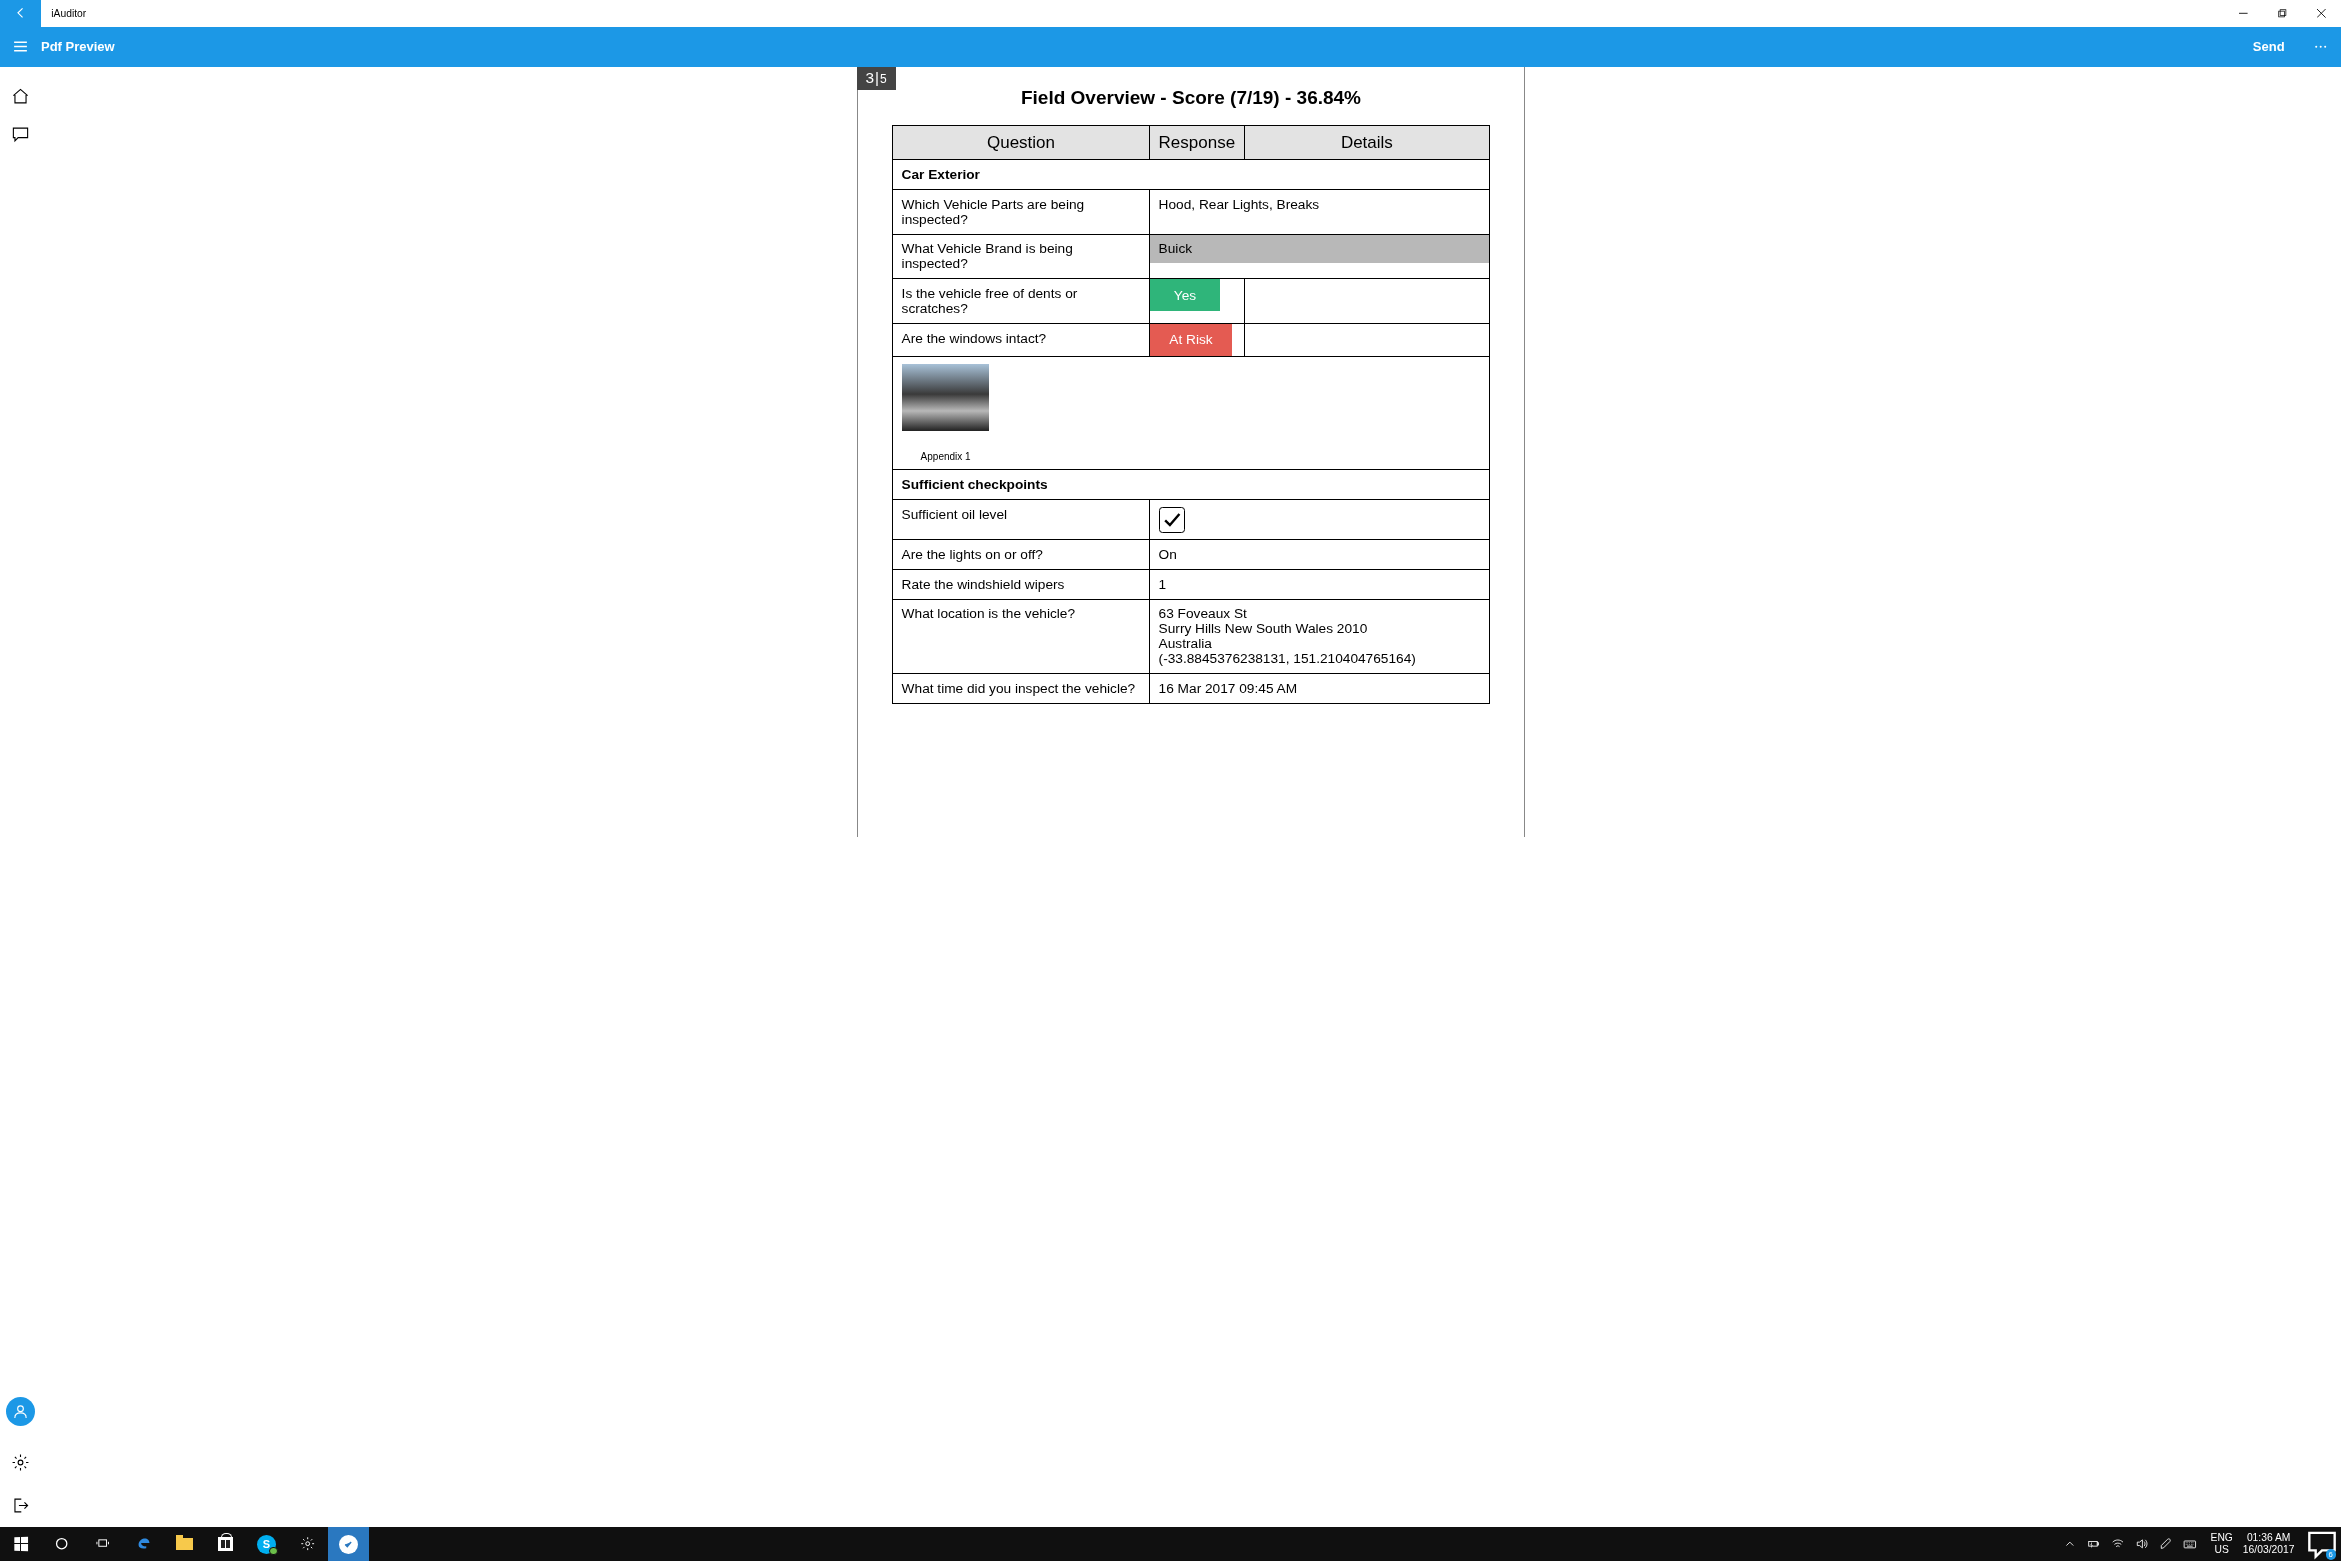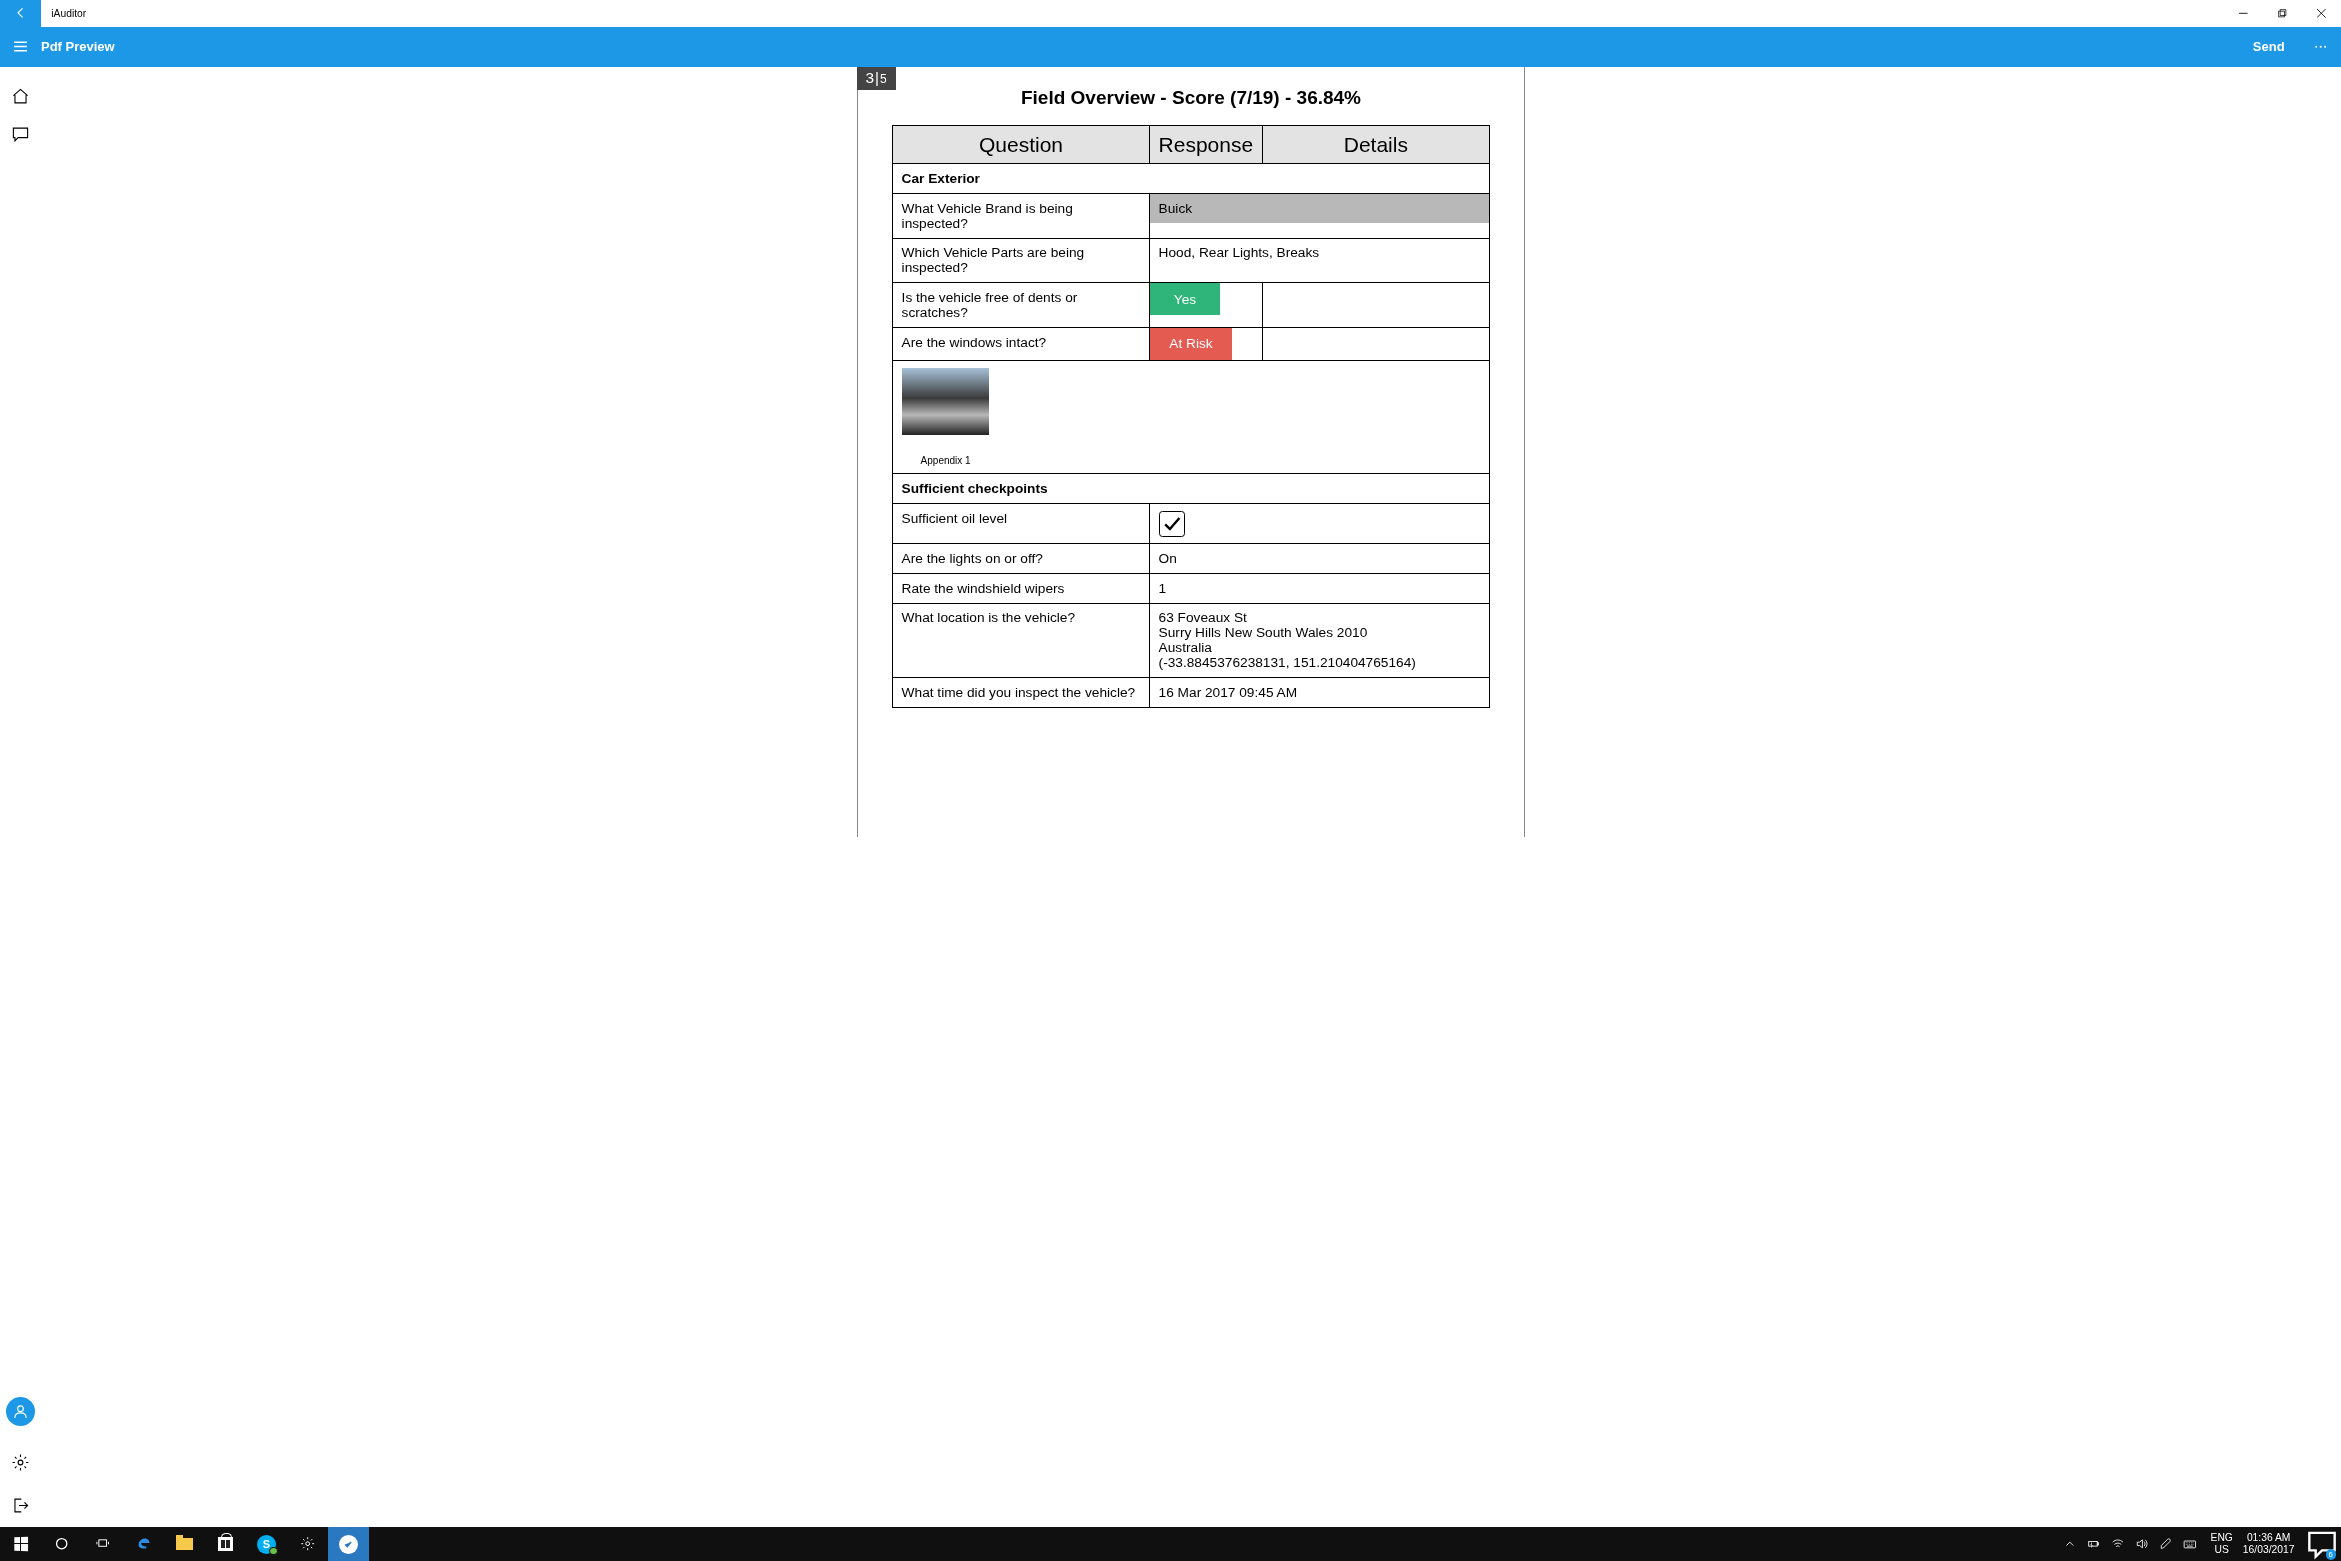--- a/index.html
+++ b/index.html
@@ -38,21 +38,21 @@
   .content { flex: 1; background: #fff; position: relative; overflow: hidden; }
 
   .paper-wrap { position: absolute; left: 50%; transform: translateX(-50%); top: 0; width: 668px; }
   .page-indicator { position: absolute; left: 0; top: 0; background: #444; color: #fff; font-size: 15.4px; padding: 1.7px 8.6px 3.4px 8.6px; z-index: 5; letter-spacing: 0.9px; }
   .paper { background: #fff; border-left: 0.9px solid #888; border-right: 0.9px solid #888; min-height: 770px; padding: 15.4px 34px 34px 34px; }
 
   .doc-title { text-align: center; font-size: 19px; font-weight: bold; margin: 5.1px 0 15.4px 0; }
 
   table.report { width: 100%; border-collapse: collapse; }
   table.report th, table.report td { border: 0.9px solid #000; font-size: 13.7px; padding: 6.8px 8.6px; vertical-align: top; }
-  table.report th { background: #e3e3e3; font-weight: normal; text-align: center; font-size: 21px; }
+  table.report th { background: #e3e3e3; font-weight: normal; text-align: center; font-size: 17px; }
   .section-head td { font-weight: bold; font-size: 15.4px; }
   .resp-cell { padding: 0 !important; }
   .resp-inner { padding: 6.8px 8.6px; }
   .resp-grey { background: #b8b8b8; }
   .resp-green { background: #2fb57a; color: #fff; text-align: center; display: inline-block; width: 70px; padding: 8.6px 0; }
   .resp-red { background: #e45b52; color: #fff; text-align: center; display: inline-block; width: 82px; padding: 8.6px 0; }
   .resp-wrap { }
   .photo-row td { padding: 12px 8.6px 8.6px 8.6px; }
   .thumb { width: 87px; height: 67px; background: linear-gradient(180deg, #a8c2d8 0%, #3a3a3a 45%, #b8b8b8 70%, #222 100%); border: 0; display: block; }
   .thumb-caption { font-size: 10px; margin-top: 20.5px; margin-left: 19px; color: #000; }
@@ -190,29 +190,29 @@
               <tr>
             <th>Question</th>
             <th>Response</th>
             <th>Details</th>
           </tr>
 
           <tr class="section-head">
             <td colspan="3">Car Exterior</td>
           </tr>
           <tr>
+            <td>Which Vehicle Parts are being inspected?</td>
+            <td class="resp-cell" colspan="2">
+                  <div class="resp-inner">Hood, Rear Lights, Breaks</div>
+                </td>
+          </tr>
+          <tr>
             <td>What Vehicle Brand is being inspected?</td>
             <td class="resp-cell" colspan="2">
                   <div class="resp-inner resp-grey">Buick</div>
-                </td>
-          </tr>
-          <tr>
-            <td>Which Vehicle Parts are being inspected?</td>
-            <td class="resp-cell" colspan="2">
-                  <div class="resp-inner">Hood, Rear Lights, Breaks</div>
                 </td>
           </tr>
           <tr>
             <td>Is the vehicle free of dents or scratches?</td>
             <td class="resp-cell">
                   <div class="resp-wrap"><span class="resp-green">Yes</span></div>
                 </td>
             <td></td>
           </tr>
           <tr>

